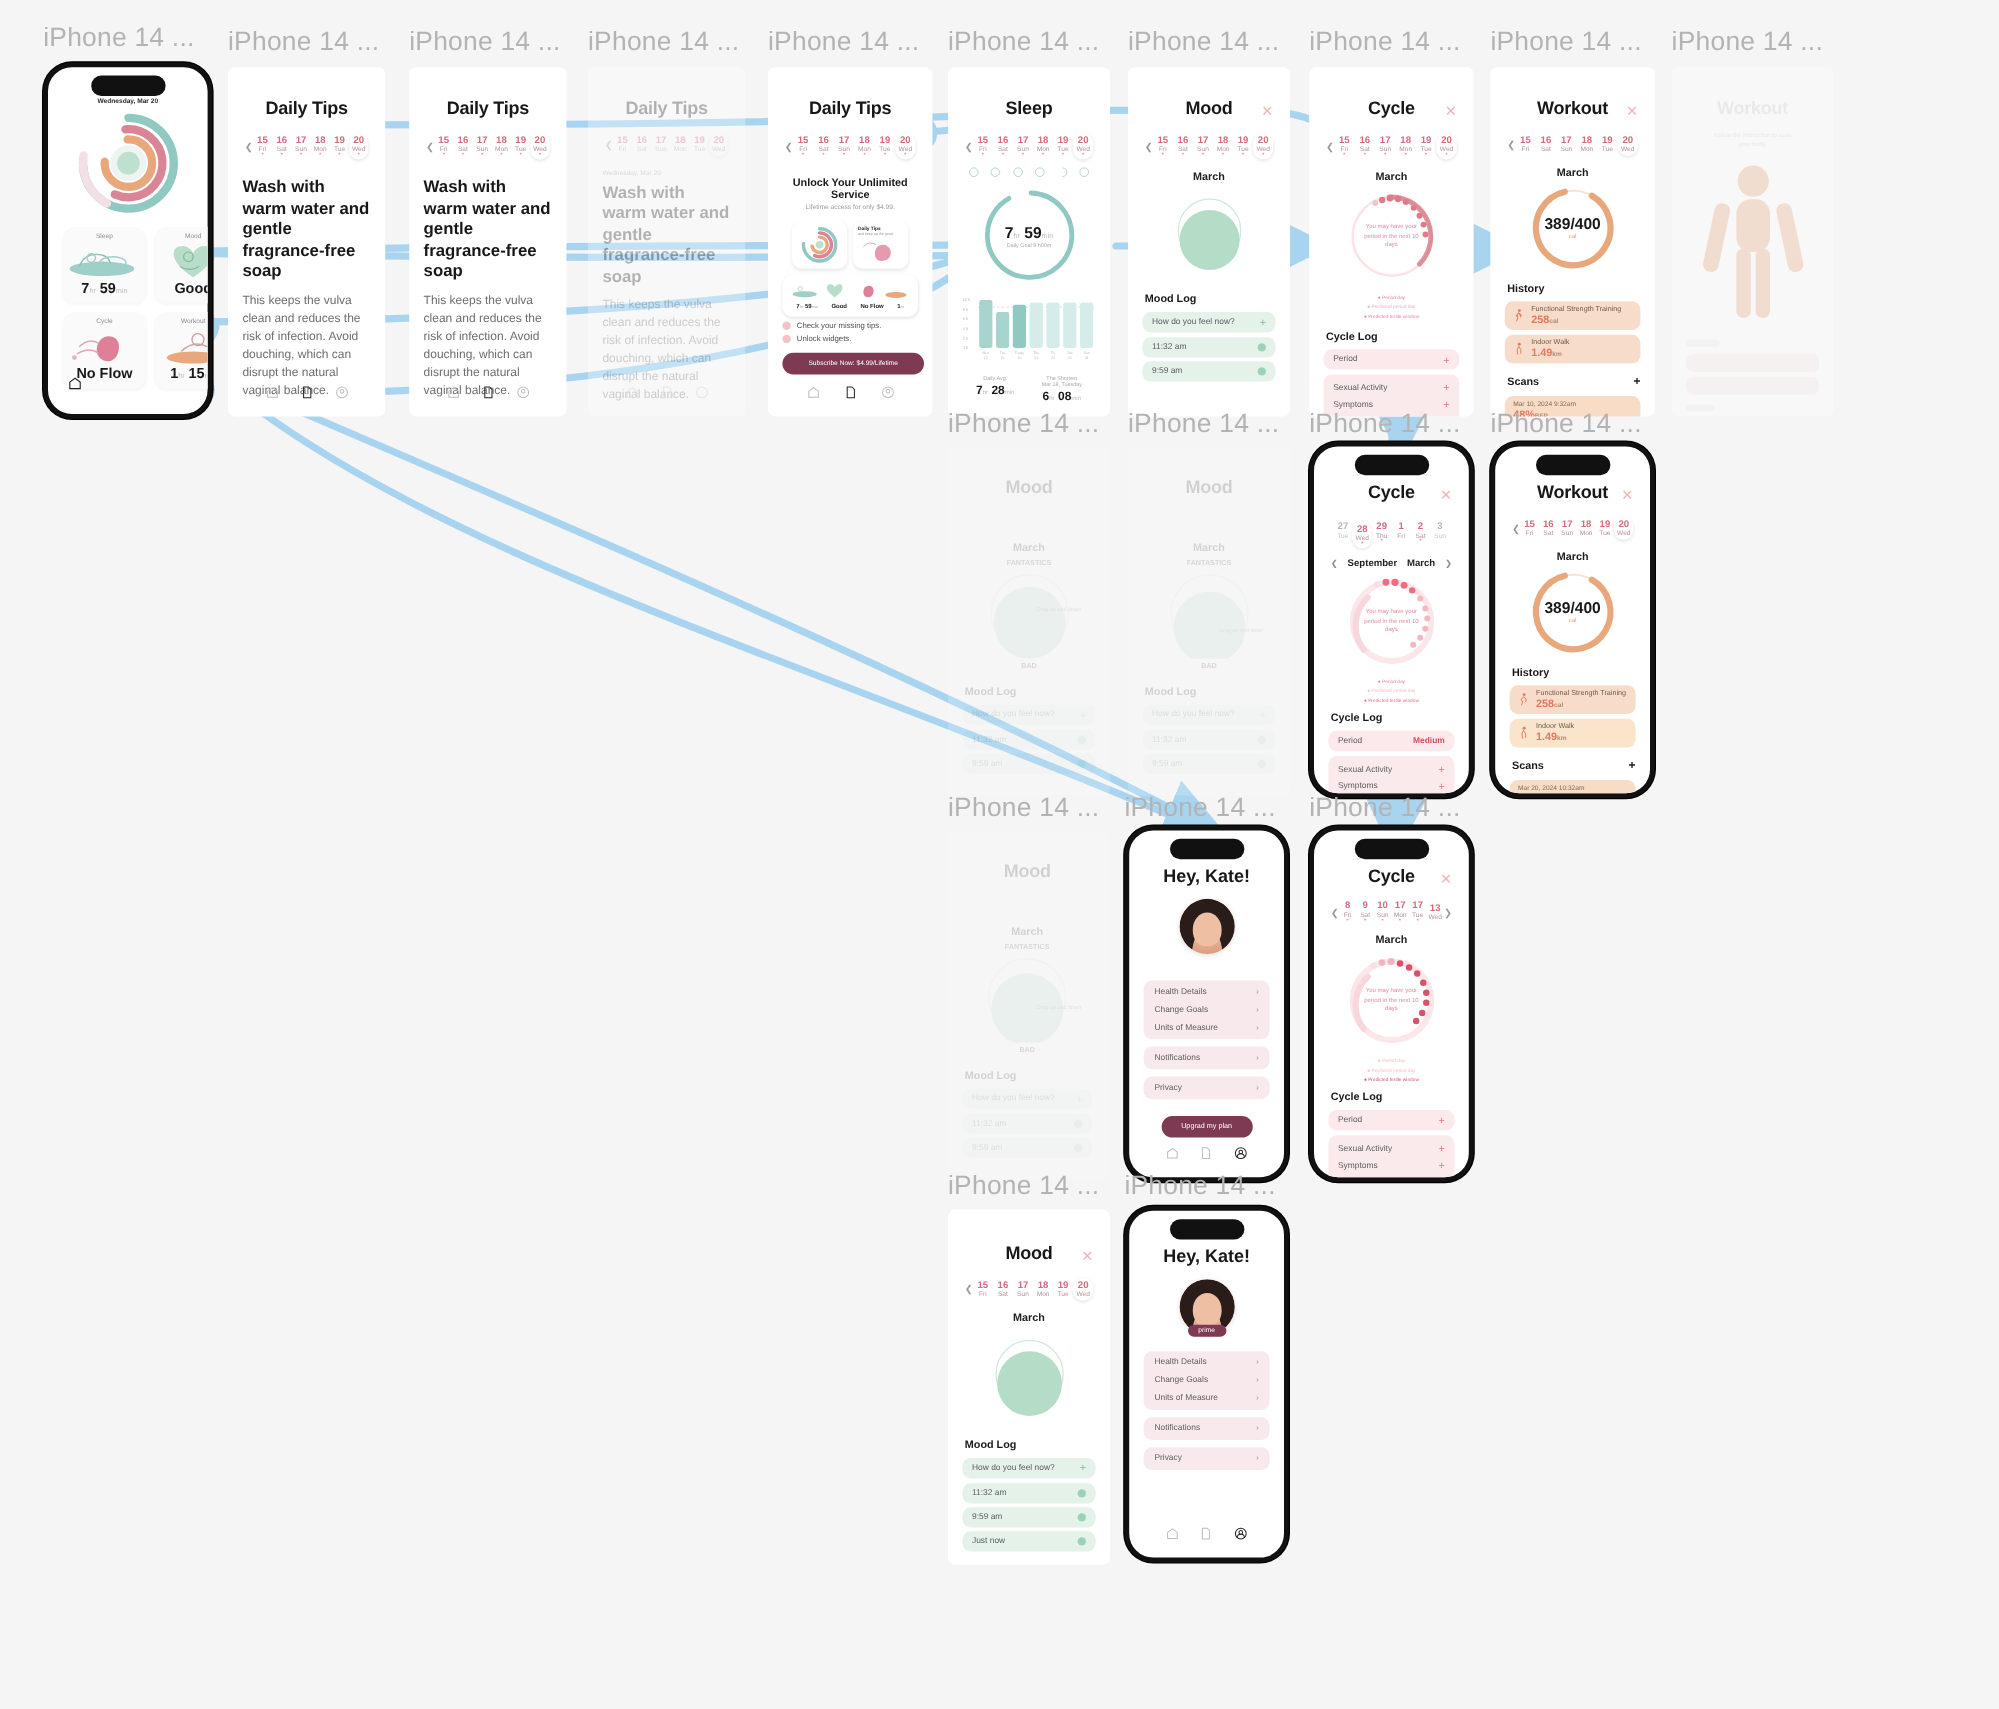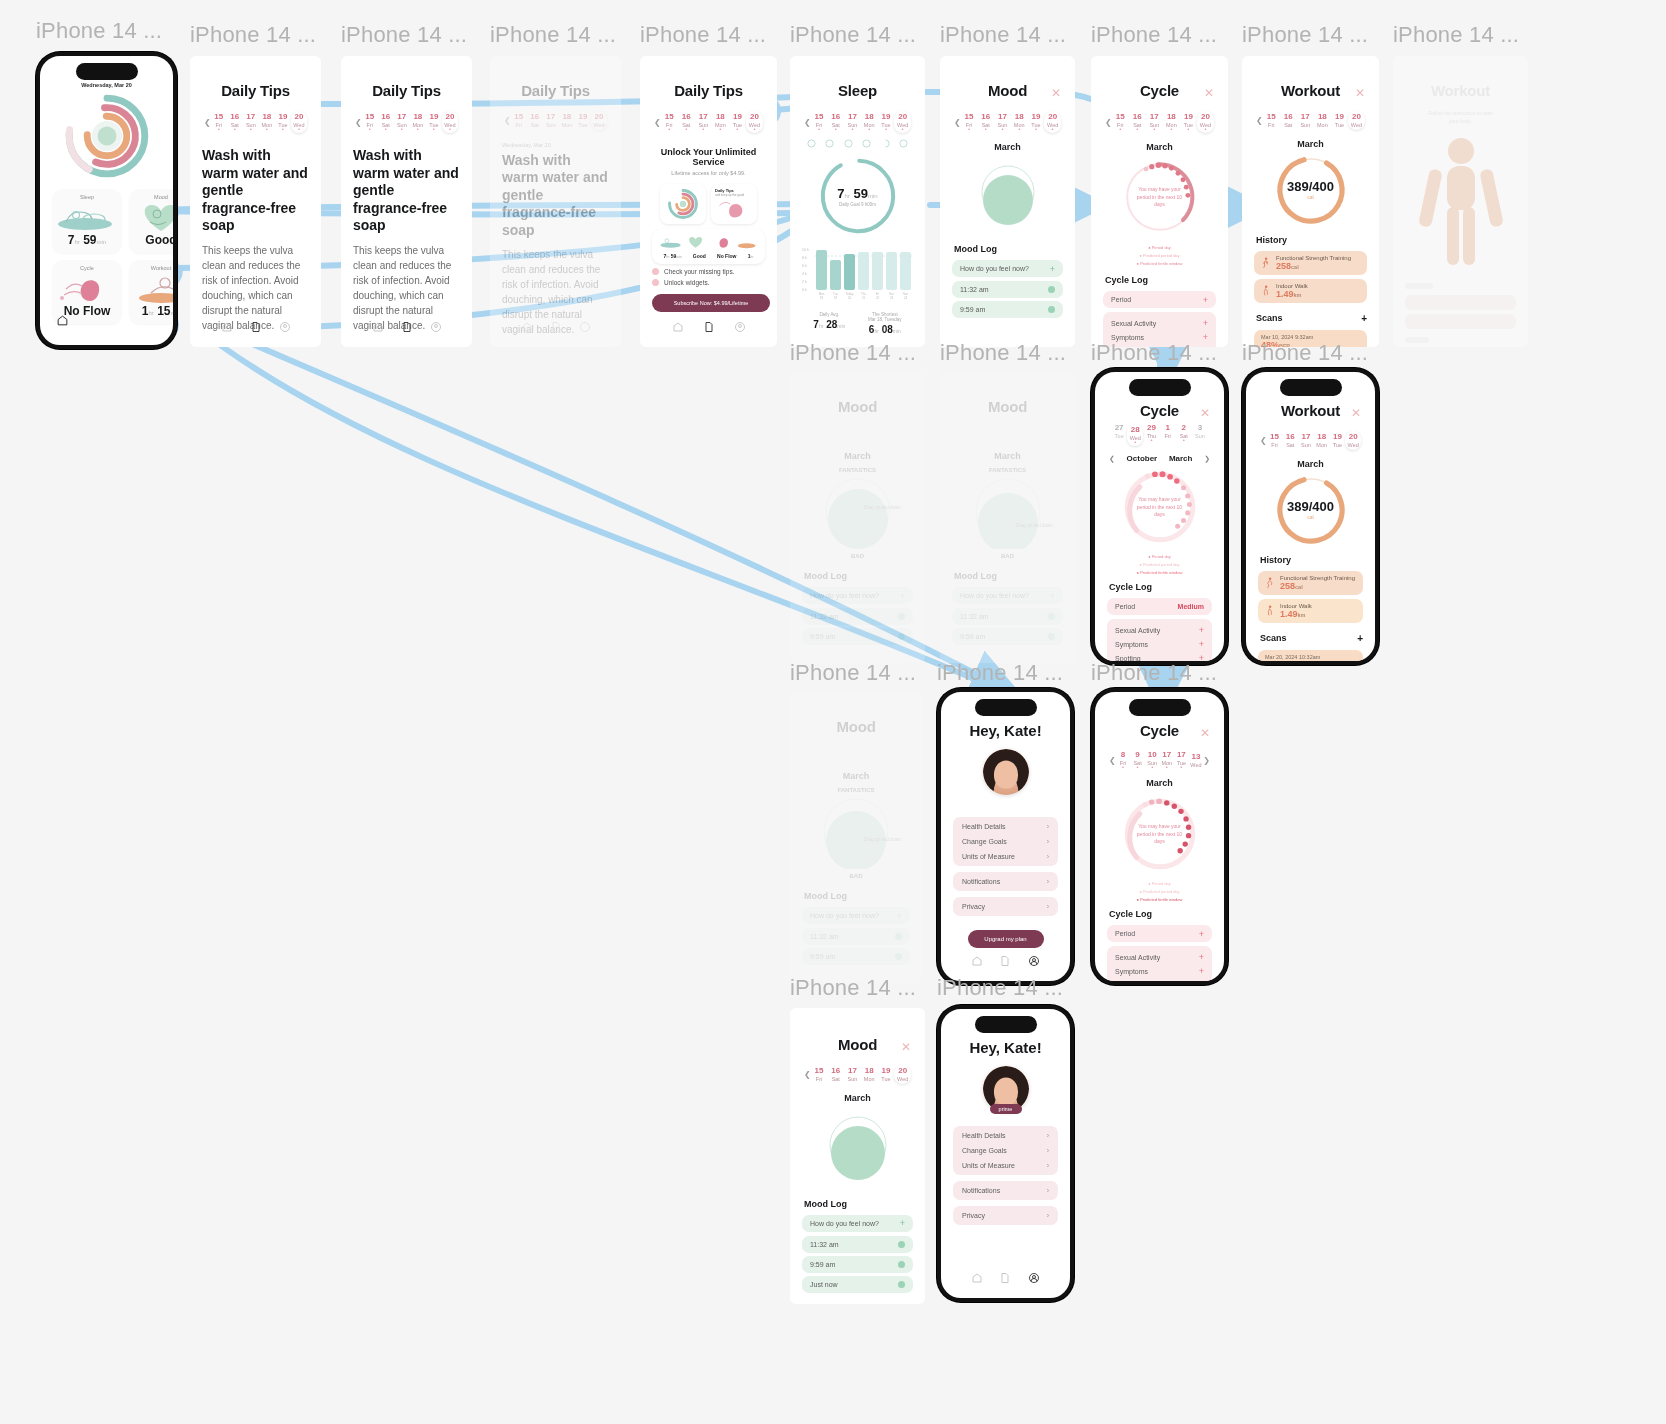--- a/index.html
+++ b/index.html
@@ -984,21 +984,21 @@
         </div>
     </div>
   </div>
 
   <div class="frame-label" style="left:1091px; top:340px;">iPhone 14 ...</div>
   <div class="device sel" style="left:1091px; top:368px; width:137px; height:297px;">
     <div class="notch"></div>
     <div class="screen">
       <div class="scr-title" style="margin-top:30px;">Cycle</div>
       <span class="x-btn" style="top:34px;">✕</span>
-      <div style="display:flex;justify-content:space-between;margin-top:5px;padding:0 4px;">
+      <div style="display:flex;justify-content:space-between;margin-top:16px;padding:0 4px;">
         <div class="dcell" style="color:#c4c4c4;">
             <div class="dn" style="color:#b6b6b6;">27</div>
             <div class="dw" style="color:#c4c4c4;">Tue</div>
           </div>
         <div class="dcell active">
             <div class="dn">28</div>
             <div class="dw">Wed</div>
             <div class="dot">•</div>
           </div>
         <div class="dcell">
@@ -1015,21 +1015,21 @@
             <div class="dw">Sat</div>
             <div class="dot">•</div>
           </div>
         <div class="dcell" style="color:#c4c4c4;">
             <div class="dn" style="color:#b6b6b6;">3</div>
             <div class="dw" style="color:#c4c4c4;">Sun</div>
           </div>
       </div>
       <div style="display:flex;align-items:center;justify-content:space-between;margin-top:8px;padding:0 2px;">
         <span style="font-size:7px;color:#8a8a8a;">❮</span>
-        <span style="font-size:8px;font-weight:bold;color:#1d1d1d;">October</span>
+        <span style="font-size:8px;font-weight:bold;color:#1d1d1d;">September</span>
         <span style="font-size:8px;font-weight:bold;color:#1d1d1d;">March</span>
         <span style="font-size:7px;color:#8a8a8a;">❯</span>
       </div>
       <div class="ring-wrap" style="margin-top:2px;">
         <svg width="84" height="84" viewBox="0 0 100 100">
           <circle cx="50" cy="50" r="39" fill="none" stroke="#fbe6ea" stroke-width="6"></circle>
           <path d="M22 78 a39 39 0 0 1 4 -52" fill="none" stroke="#f7d6dc" stroke-width="6" stroke-linecap="round"></path>
           <g fill="#ef6b7f">
               <circle cx="44" cy="11" r="3.4"></circle>
               <circle cx="53" cy="11" r="3.6"></circle>

